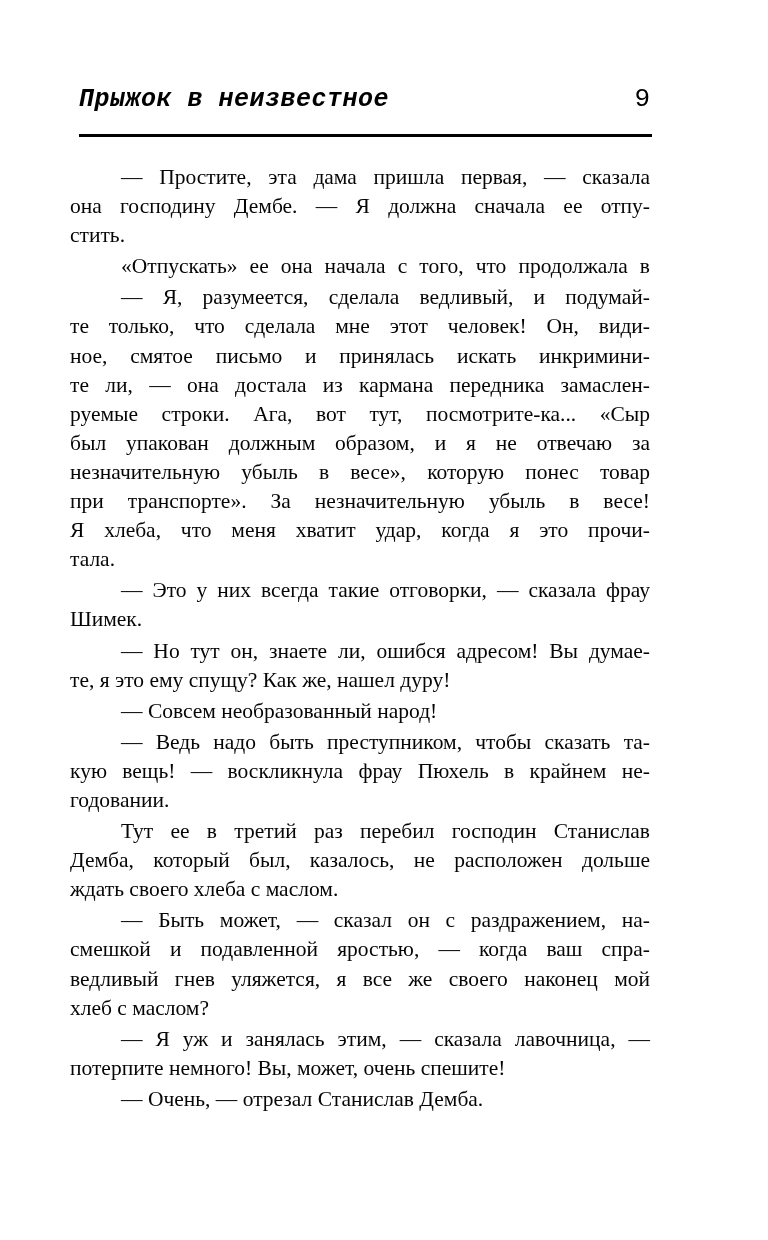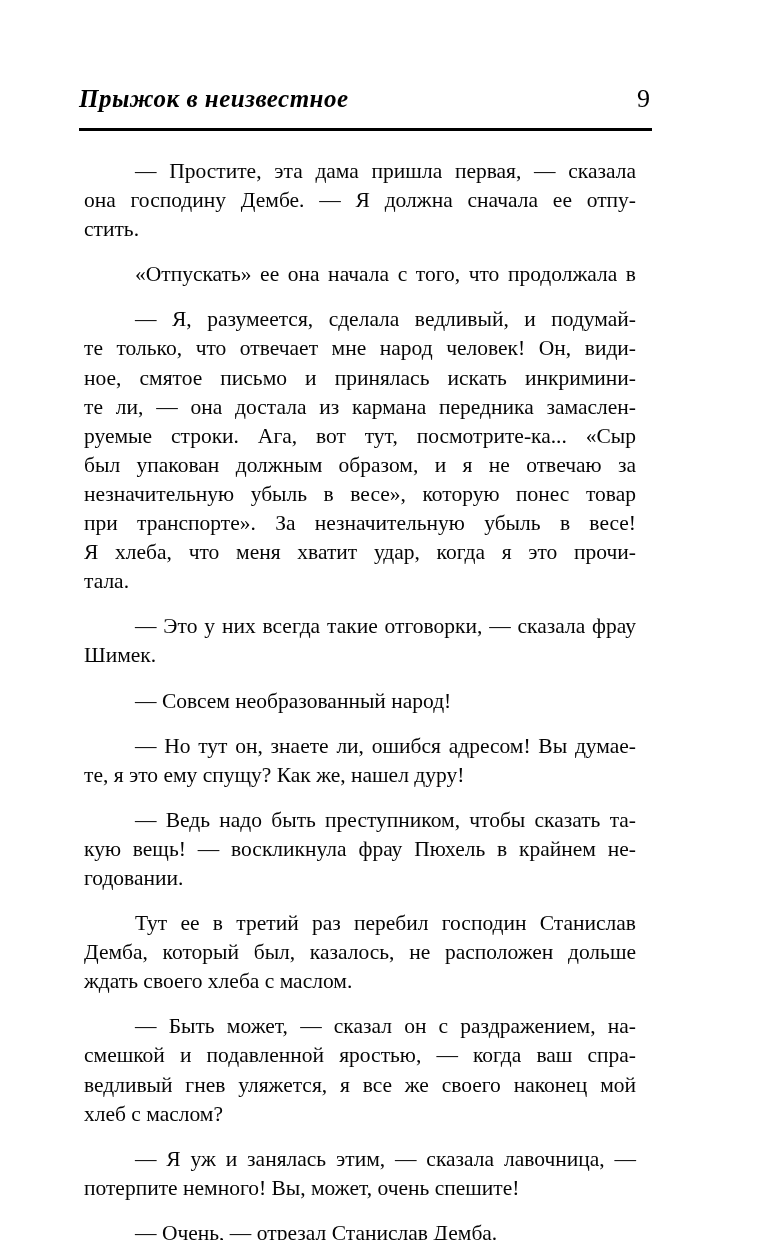--- a/index.html
+++ b/index.html
@@ -19,22 +19,22 @@
     position: absolute;
     left: 68px;
     top: 84px;
     width: 584px;
   }
   .header {
     margin-left: 11px;
     display: flex;
     justify-content: space-between;
     align-items: baseline;
-    font-family: Liberation Serif, serif;
-    padding-bottom: 14px;
+    font-family: Liberation Mono, monospace;
+    padding-bottom: 20px;
   }
   .header-title {
     font-style: italic;
     font-weight: 600;
     font-size: 25px;
     letter-spacing: 0.5px;
     white-space: nowrap;
   }
   .page-number {
     font-size: 26px;
@@ -47,21 +47,21 @@
     border-bottom: 3px solid #000000;
   }
   .body-text {
     margin-top: 26px;
     font-family: "Liberation Serif", "DejaVu Serif", serif;
     font-size: 21.5px;
     line-height: 29.1px;
     color: #050505;
   }
   .paragraph {
-    margin: 16px;
+    margin: 2px;
     padding: 0;
   }
   .line {
     text-align: justify;
     text-align-last: justify;
   }
   .line.first {
     text-indent: 51px;
   }
   .line.last {
@@ -86,40 +86,40 @@
     <div class="paragraph">
           <div class="line first">— Простите, эта дама пришла первая, — сказала</div>
           <div class="line">она господину Дембе. — Я должна сначала ее отпу-</div>
           <div class="line last">стить.</div>
         </div>
         <div class="paragraph">
           <div class="line first">«Отпускать» ее она начала с того, что продолжала в</div>
         </div>
         <div class="paragraph">
           <div class="line first">— Я, разумеется, сделала ведливый, и подумай-</div>
-          <div class="line">те только, что отвечает мне народ человек! Он, види-</div>
+          <div class="line">те только, что сделала мне этот человек! Он, види-</div>
           <div class="line">ное, смятое письмо и принялась искать инкримини-</div>
           <div class="line">те ли, — она достала из кармана передника замаслен-</div>
           <div class="line">руемые строки. Ага, вот тут, посмотрите-ка... «Сыр</div>
           <div class="line">был упакован должным образом, и я не отвечаю за</div>
           <div class="line">незначительную убыль в весе», которую понес товар</div>
           <div class="line">при транспорте». За незначительную убыль в весе!</div>
           <div class="line">Я хлеба, что меня хватит удар, когда я это прочи-</div>
           <div class="line last">тала.</div>
         </div>
         <div class="paragraph">
           <div class="line first">— Это у них всегда такие отговорки, — сказала фрау</div>
           <div class="line last">Шимек.</div>
         </div>
         <div class="paragraph">
-          <div class="line first last">— Совсем необразованный народ!</div>
+          <div class="line first">— Но тут он, знаете ли, ошибся адресом! Вы думае-</div>
+          <div class="line last">те, я это ему спущу? Как же, нашел дуру!</div>
         </div>
         <div class="paragraph">
-          <div class="line first">— Но тут он, знаете ли, ошибся адресом! Вы думае-</div>
-          <div class="line last">те, я это ему спущу? Как же, нашел дуру!</div>
+          <div class="line first last">— Совсем необразованный народ!</div>
         </div>
         <div class="paragraph">
           <div class="line first">— Ведь надо быть преступником, чтобы сказать та-</div>
           <div class="line">кую вещь! — воскликнула фрау Пюхель в крайнем не-</div>
           <div class="line last">годовании.</div>
         </div>
         <div class="paragraph">
           <div class="line first">Тут ее в третий раз перебил господин Станислав</div>
           <div class="line">Демба, который был, казалось, не расположен дольше</div>
           <div class="line last">ждать своего хлеба с маслом.</div>

